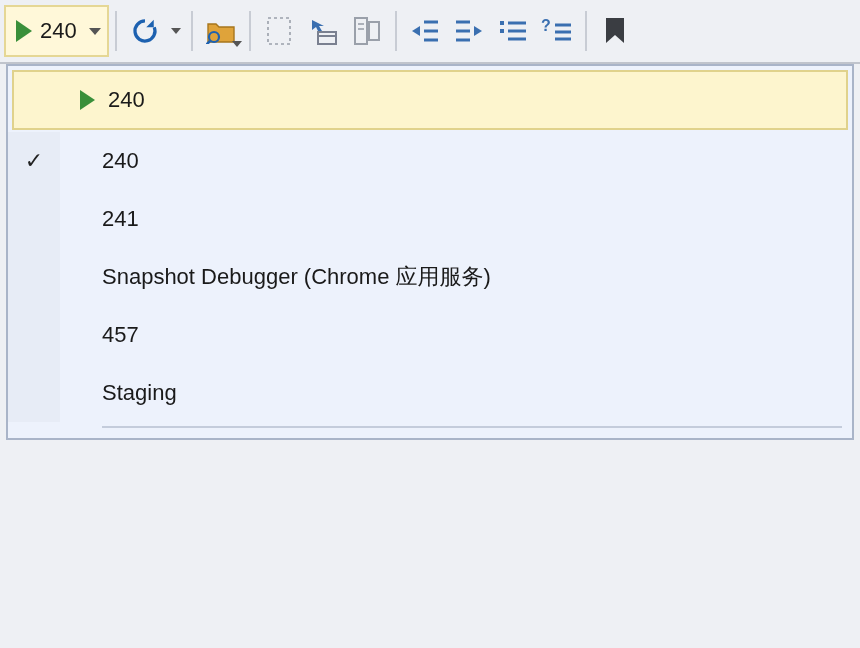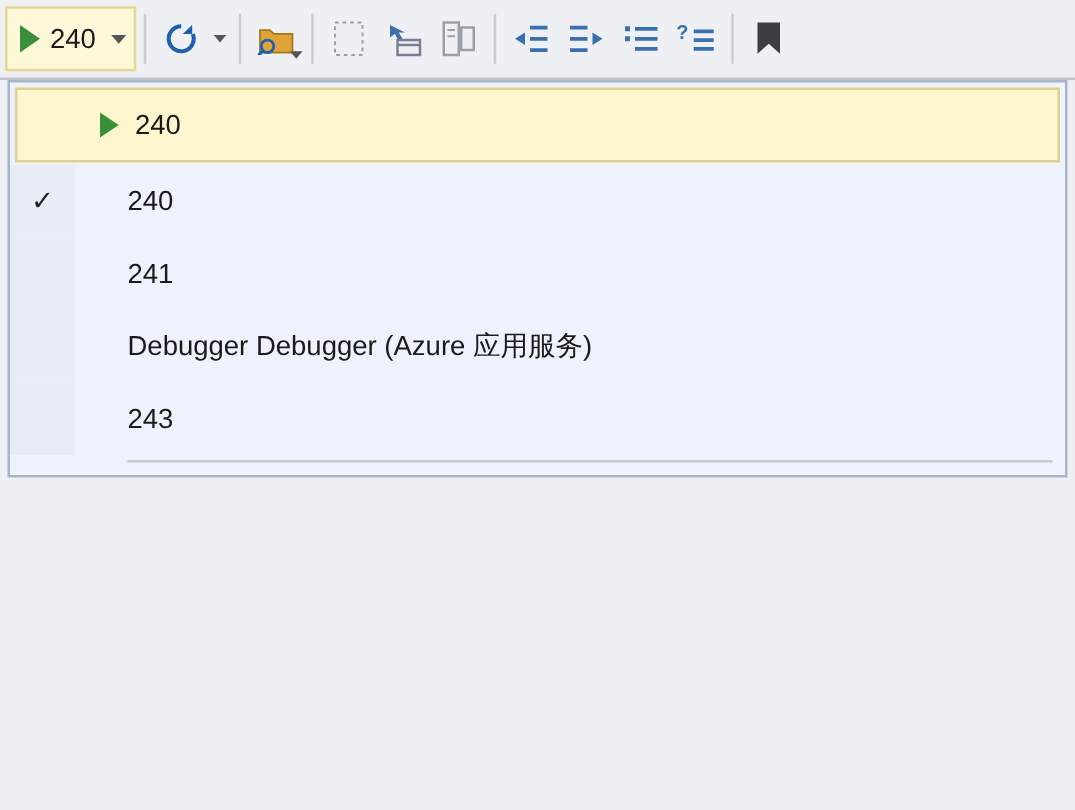--- a/index.html
+++ b/index.html
@@ -262,28 +262,33 @@
 
   <div class="menu-item">
     <div class="gutter"></div>
     <div class="icon-slot"></div>
     <span class="menu-label">241</span>
   </div>
 
   <div class="menu-item">
     <div class="gutter"></div>
     <div class="icon-slot"></div>
-    <span class="menu-label">Debugger Debugger (Azure 应用服务)</span>
-  </div>
-
-  <div class="menu-item">
-    <div class="gutter"></div>
-    <div class="icon-slot"></div>
-    <span class="menu-label">243</span>
-  </div>
-
+    <span class="menu-label">Snapshot Debugger (Chrome 应用服务)</span>
+  </div>
+
+  <div class="menu-item">
+    <div class="gutter"></div>
+    <div class="icon-slot"></div>
+    <span class="menu-label">457</span>
+  </div>
+
+  <div class="menu-item">
+    <div class="gutter"></div>
+    <div class="icon-slot"></div>
+    <span class="menu-label">Staging</span>
+  </div>
 
   <div class="menu-separator"></div>
 
 
 
 
 </div>
 
 </body></html>

